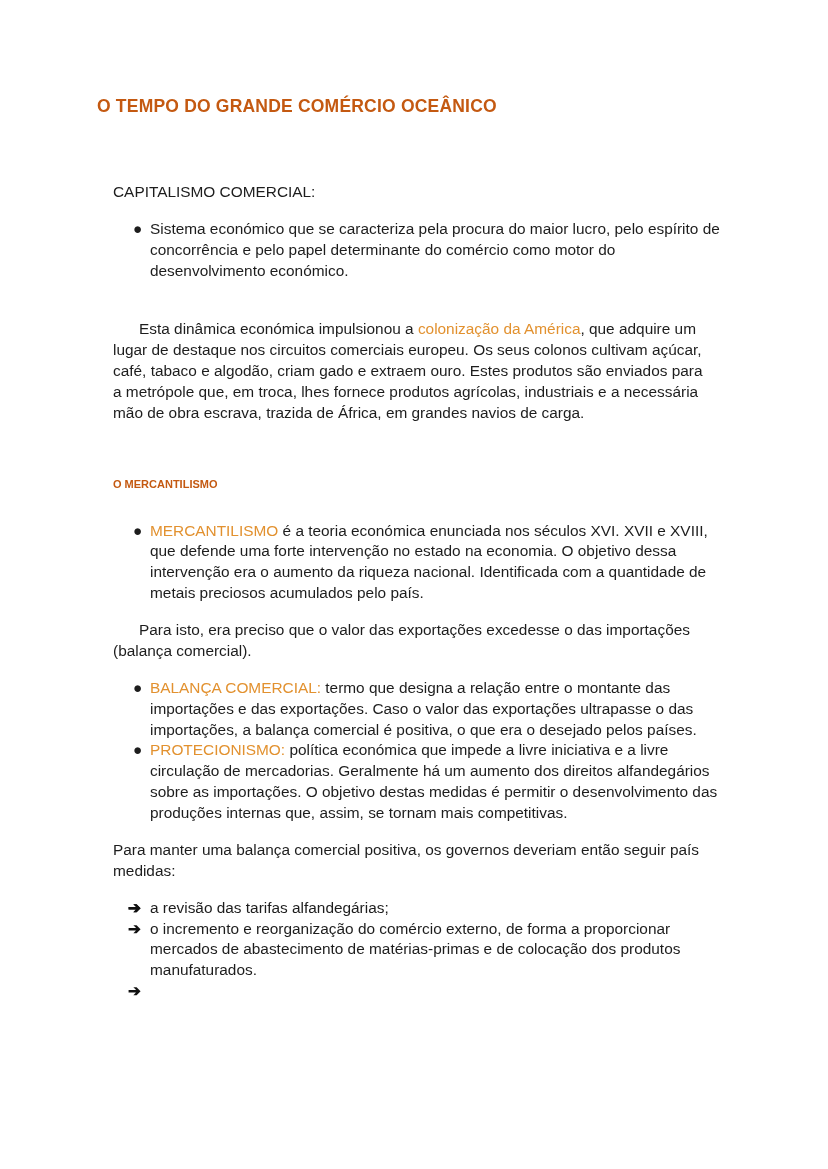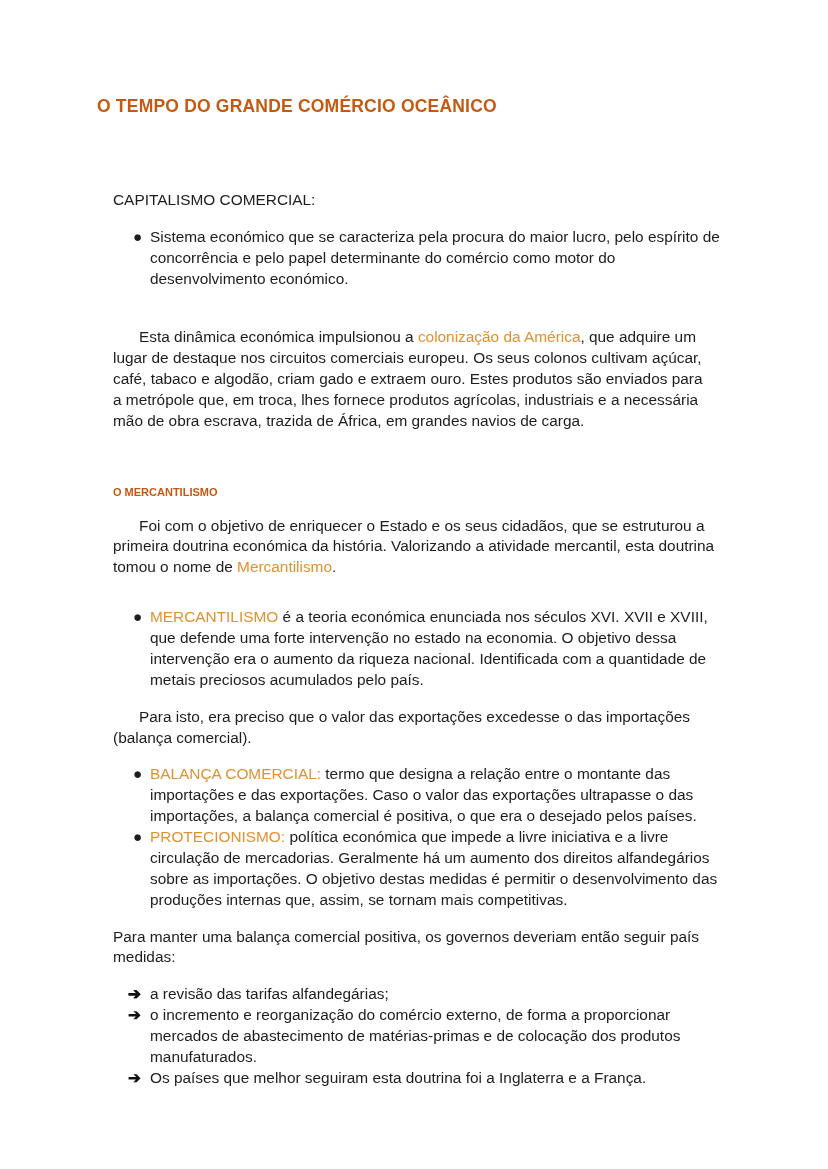--- a/index.html
+++ b/index.html
@@ -33,21 +33,21 @@
     width: 634px;
   }
 
   
   .doc-title {
     font-size: 17.5px;
     font-weight: bold;
     color: #C45911;
     letter-spacing: 0.2px;
     line-height: 1.25;
-    margin: 0 0 12px 0;
+    margin: 0 0 4px 0;
   }
 
   .section-title {
     font-size: 11px;
     font-weight: bold;
     color: #C45911;
     line-height: 1.25;
     margin: 16px;
   }
 
@@ -142,23 +142,20 @@
 
     <p class="indent">
       <span>Esta dinâmica económica impulsionou a </span><span class="hl">colonização da América</span><span>, que adquire um lugar de destaque nos circuitos comerciais europeu. Os seus colonos cultivam açúcar, café, tabaco e algodão, criam gado e extraem ouro. Estes produtos são enviados para a metrópole que, em troca, lhes fornece produtos agrícolas, industriais e a necessária mão de obra escrava, trazida de África, em grandes navios de carga.</span>
     </p>
 
 
     <div class="spacer-lg"></div>
 
     <h2 class="section-title">O MERCANTILISMO</h2>
 
-    <p class="indent">
-      <span>Foi com o objetivo de enriquecer o Estado e os seus cidadãos, que se estruturou a primeira doutrina económica da história. Valorizando a atividade mercantil, esta doutrina tomou o nome de </span><span class="hl">Mercantilismo</span><span>.</span>
-    </p>
 
     <div class="spacer-md"></div>
 
     <ul class="bullets">
       <li>
         <span class="marker">●</span>
         <span class="hl">MERCANTILISMO</span><span> é a teoria económica enunciada nos séculos XVI. XVII e XVIII, que defende uma forte intervenção no estado na economia. O objetivo dessa intervenção era o aumento da riqueza nacional. Identificada com a quantidade de metais preciosos acumulados pelo país.</span>
       </li>
     </ul>
 
@@ -184,18 +181,17 @@
       <li>
         <span class="marker">➔</span>
         <span>a revisão das tarifas alfandegárias;</span>
       </li>
       <li>
         <span class="marker">➔</span>
         <span>o incremento e reorganização do comércio externo, de forma a proporcionar mercados de abastecimento de matérias-primas e de colocação dos produtos manufaturados.</span>
       </li>
       <li>
         <span class="marker">➔</span>
-        <span>Os países que melhor seguiram esta doutrina foi a Inglaterra e a França.</span>
       </li>
     </ul>
 
   </div>
 </div>
 
 </body></html>

